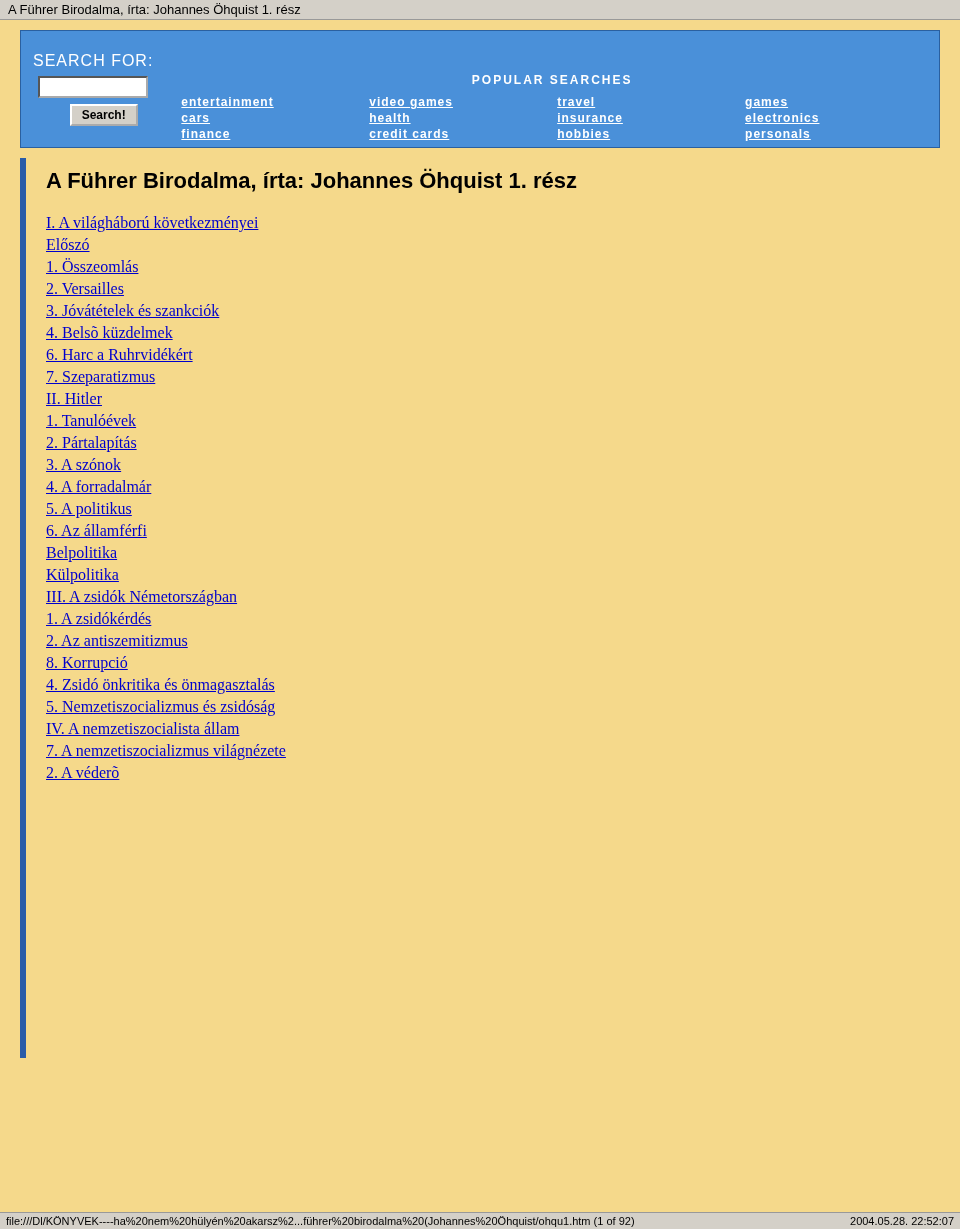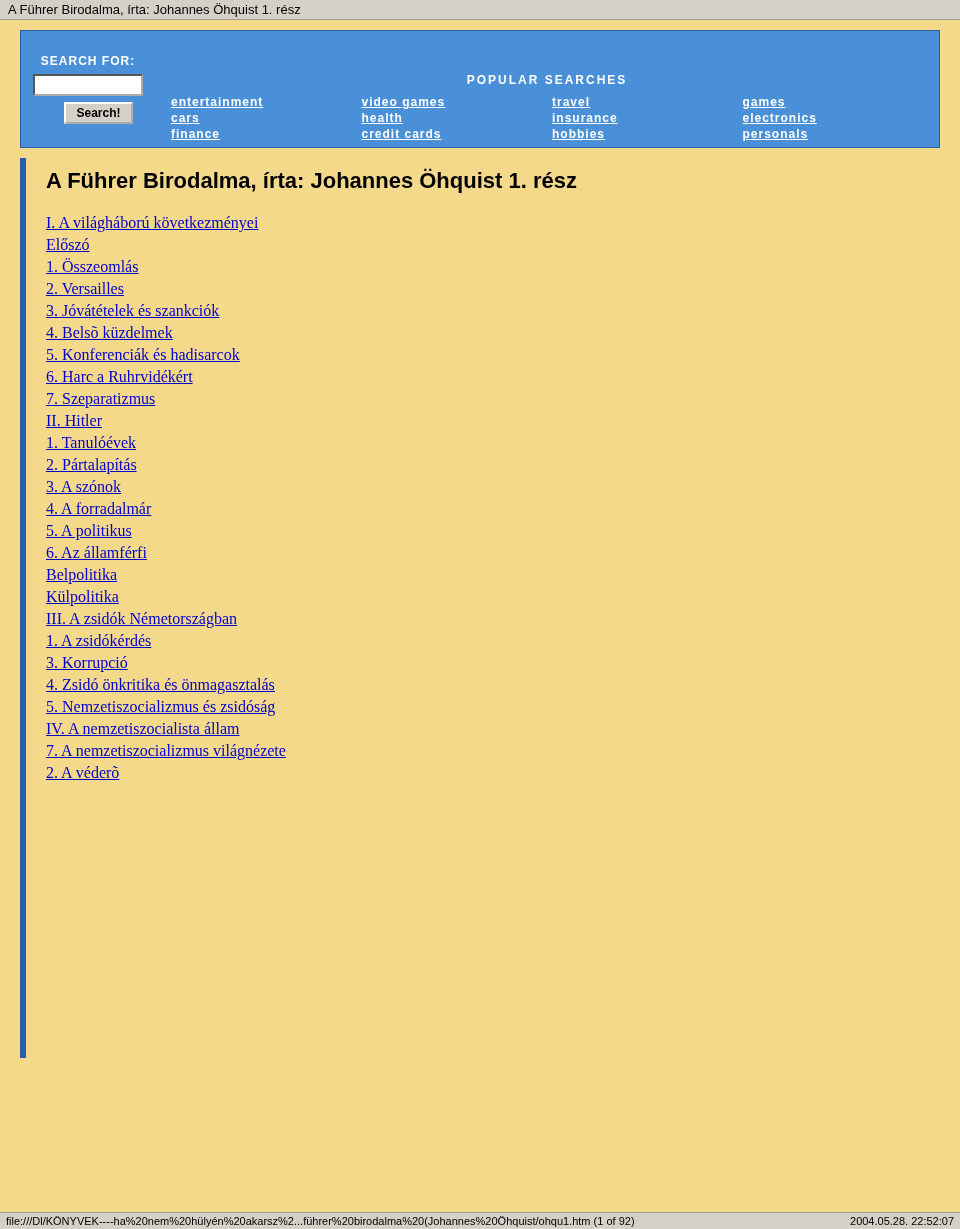--- a/index.html
+++ b/index.html
@@ -33,22 +33,22 @@
       display: flex;
       flex-direction: column;
       align-items: center;
       justify-content: center;
       min-width: 130px;
       gap: 6px;
     }
     #search-for-label {
       color: #fff;
       font-family: Arial, sans-serif;
-      font-size: 12px;
-      font-weight: bold;
+      font-size: 16px;
+      font-weight: normal;
       letter-spacing: 1px;
       text-transform: uppercase;
     }
     #search-input {
       width: 110px;
       height: 22px;
       border: 2px inset #aaa;
       background: #fff;
       font-size: 13px;
       padding: 2px 4px;
@@ -178,35 +178,35 @@
     <div id="main-content">
       <div id="page-title">A Führer Birodalma, írta: Johannes Öhquist 1. rész</div>
       <div id="toc-list">
 
       <a class="toc-link" href="#">I. A világháború következményei</a>
           <a class="toc-link" href="#">Előszó</a>
           <a class="toc-link" href="#">1. Összeomlás</a>
           <a class="toc-link" href="#">2. Versailles</a>
           <a class="toc-link" href="#">3. Jóvátételek és szankciók</a>
           <a class="toc-link" href="#">4. Belsõ küzdelmek</a>
-          <a class="toc-link" href="#">5. Konferenciák és hadisarcok</a>
           <a class="toc-link" href="#">6. Harc a Ruhrvidékért</a>
           <a class="toc-link" href="#">7. Szeparatizmus</a>
           <a class="toc-link" href="#">II. Hitler</a>
           <a class="toc-link" href="#">1. Tanulóévek</a>
           <a class="toc-link" href="#">2. Pártalapítás</a>
           <a class="toc-link" href="#">3. A szónok</a>
           <a class="toc-link" href="#">4. A forradalmár</a>
           <a class="toc-link" href="#">5. A politikus</a>
           <a class="toc-link" href="#">6. Az államférfi</a>
           <a class="toc-link" href="#">Belpolitika</a>
           <a class="toc-link" href="#">Külpolitika</a>
           <a class="toc-link" href="#">III. A zsidók Németországban</a>
           <a class="toc-link" href="#">1. A zsidókérdés</a>
-          <a class="toc-link" href="#">3. Korrupció</a>
+          <a class="toc-link" href="#">2. Az antiszemitizmus</a>
+          <a class="toc-link" href="#">8. Korrupció</a>
           <a class="toc-link" href="#">4. Zsidó önkritika és önmagasztalás</a>
           <a class="toc-link" href="#">5. Nemzetiszocializmus és zsidóság</a>
           <a class="toc-link" href="#">IV. A nemzetiszocialista állam</a>
           <a class="toc-link" href="#">7. A nemzetiszocializmus világnézete</a>
           <a class="toc-link" href="#">2. A véderõ</a>
         </div>
     </div>
   </div>
 </div>
 

